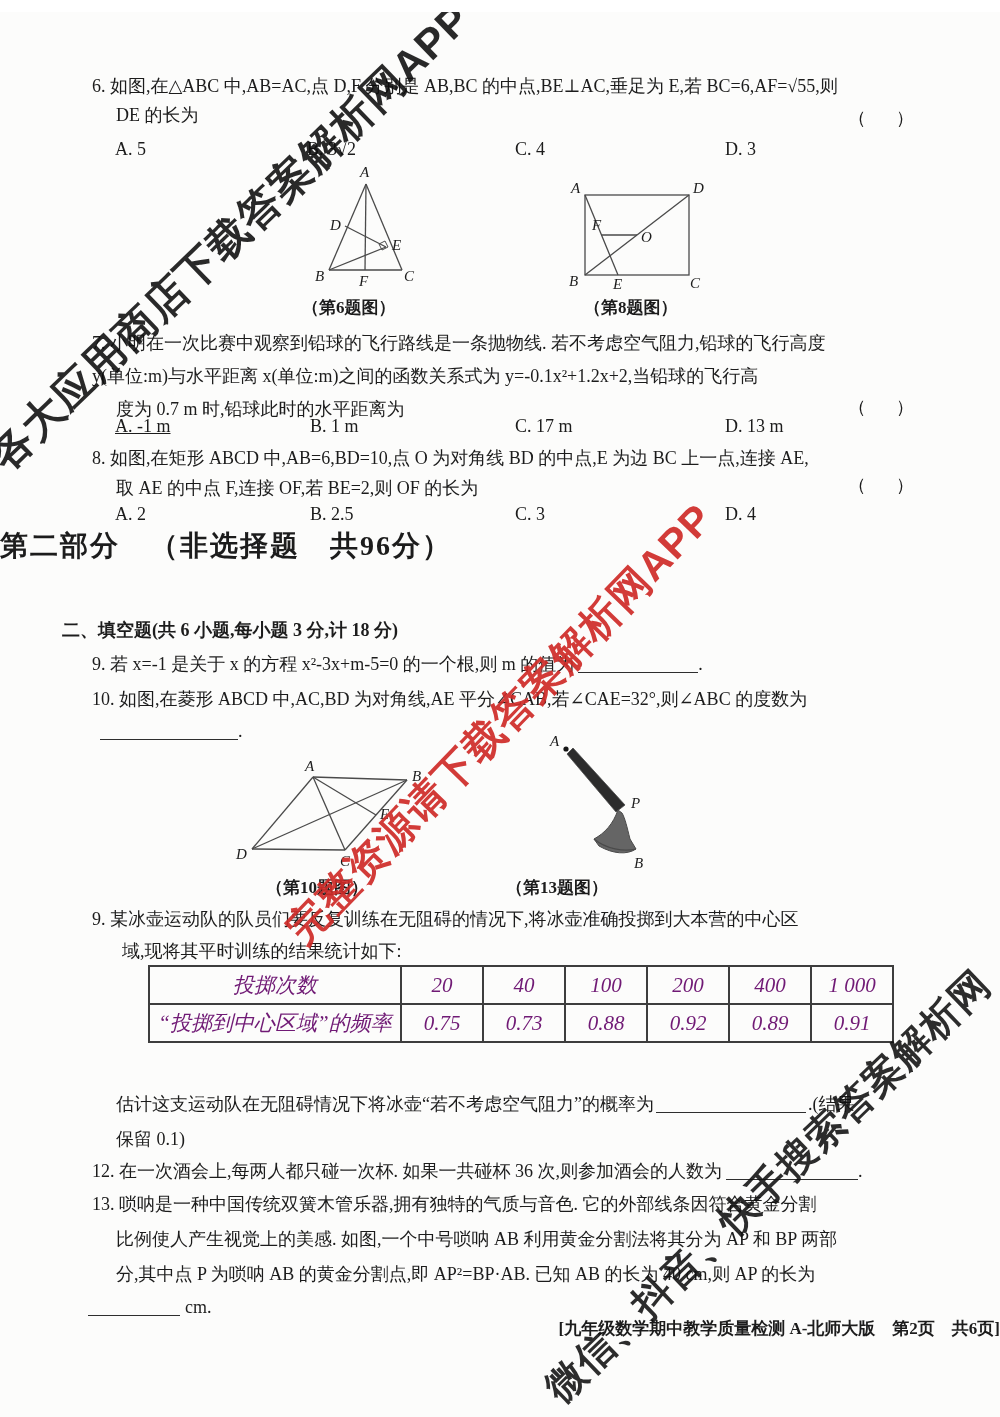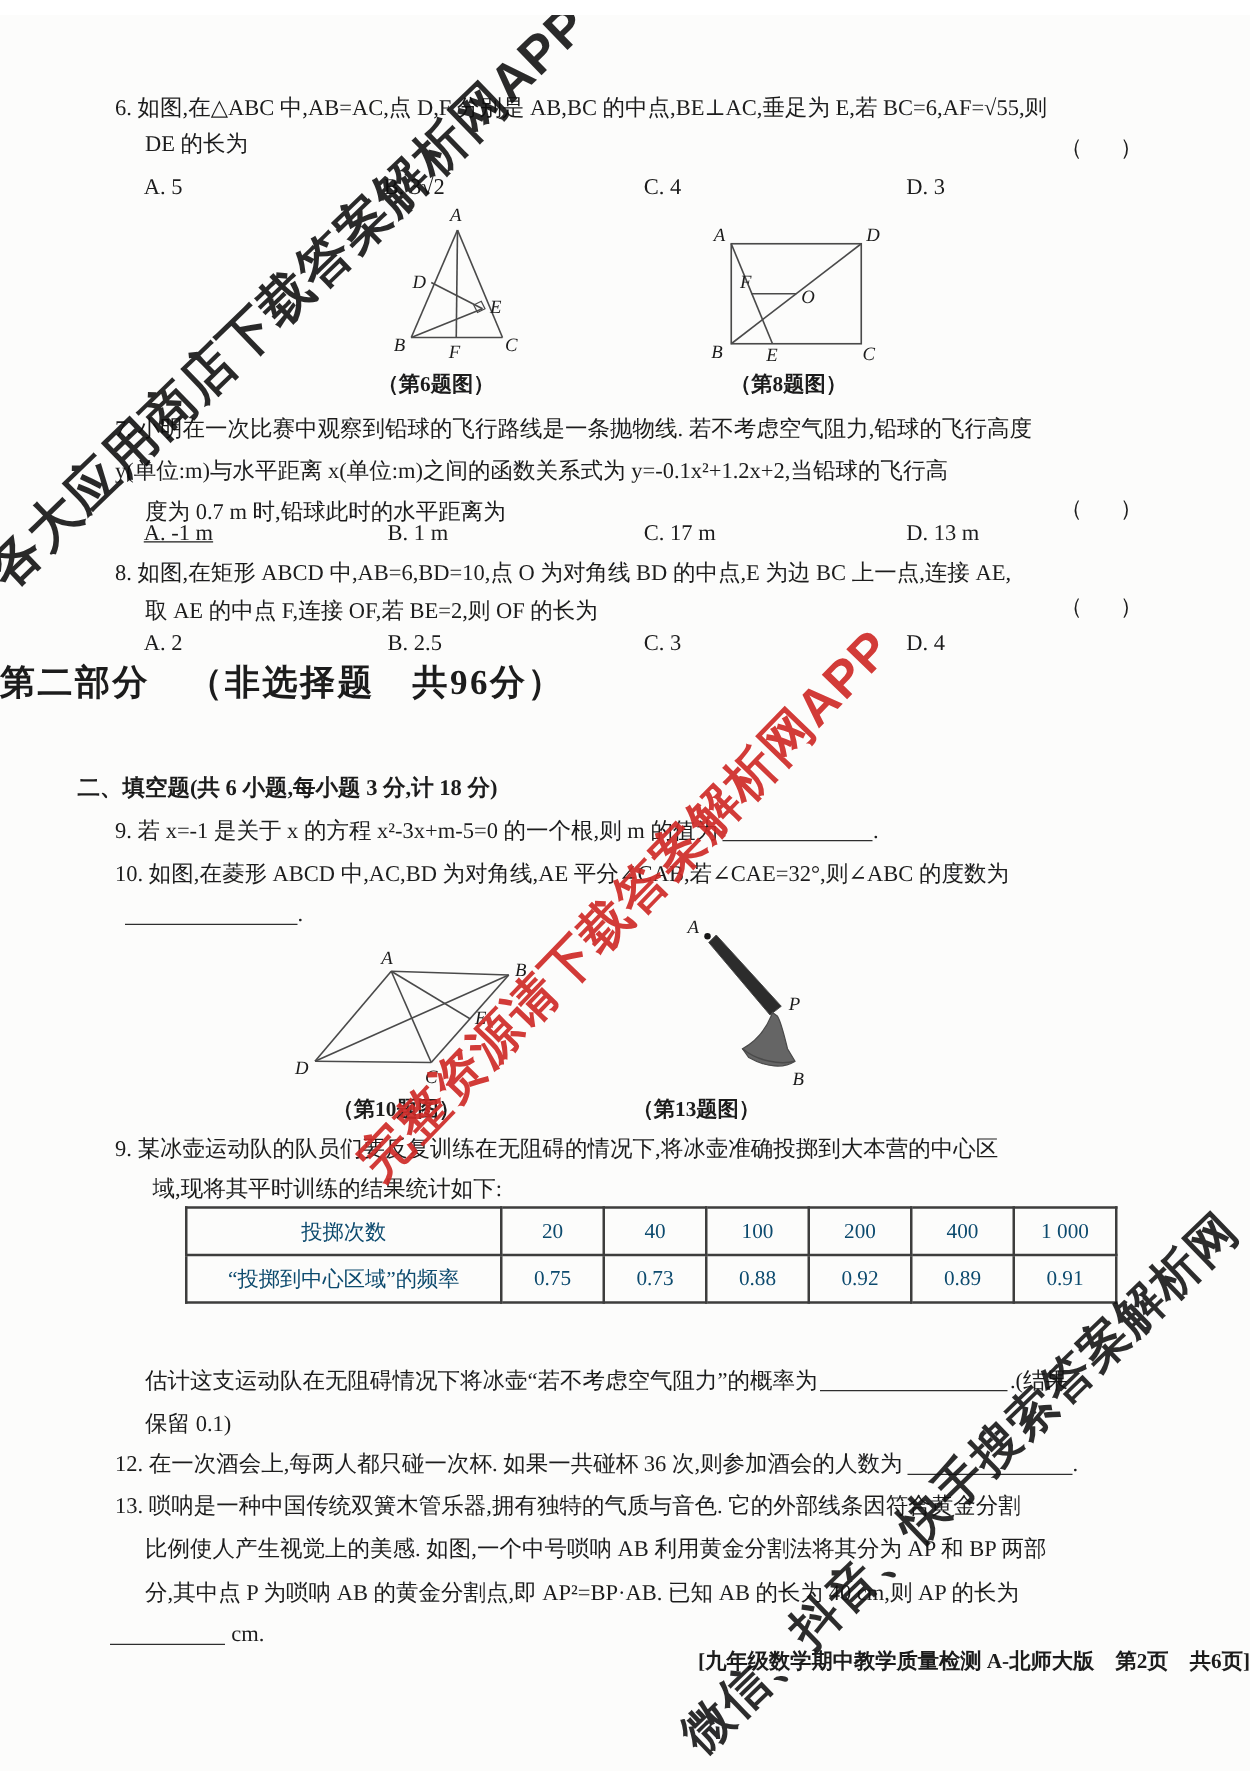--- a/index.html
+++ b/index.html
@@ -12,21 +12,21 @@
   .opt{position:absolute;white-space:nowrap;font-size:18px;}
   .bracket{position:absolute;white-space:nowrap;font-size:18px;letter-spacing:6px;}
   .hd{position:absolute;white-space:nowrap;font-weight:bold;}
   .cap{position:absolute;white-space:nowrap;font-size:17px;font-weight:bold;}
   .blank{display:inline-block;border-bottom:1.6px solid #2e2e2e;height:16px;vertical-align:-3px;}
   .figsvg{position:absolute;}
   .figsvg line,.figsvg path,.figsvg polygon{stroke:#4a4a4a;}
   .figsvg text{font-family:"Liberation Serif","DejaVu Serif",serif;font-style:italic;font-size:15px;fill:#1c1c1c;stroke:none;}
   table.stat{
     position:absolute;left:148px;top:953px;border-collapse:collapse;table-layout:fixed;
-    font-size:17px;color:#0c4a6e;
+    font-size:21px;color:#701a75;font-style:italic;
   }
   table.stat td{border:2px solid #3d3d3d;text-align:center;height:36px;padding:0 2px;overflow:hidden;white-space:nowrap;}
   .wm{
     position:absolute;font-family:"Liberation Sans","DejaVu Sans",sans-serif;
     font-weight:bold;white-space:nowrap;pointer-events:none;z-index:9;
   }
   .footer{position:absolute;width:100%;text-align:right;font-size:17px;font-weight:bold;}
 </style>
 </head>
 <body>

